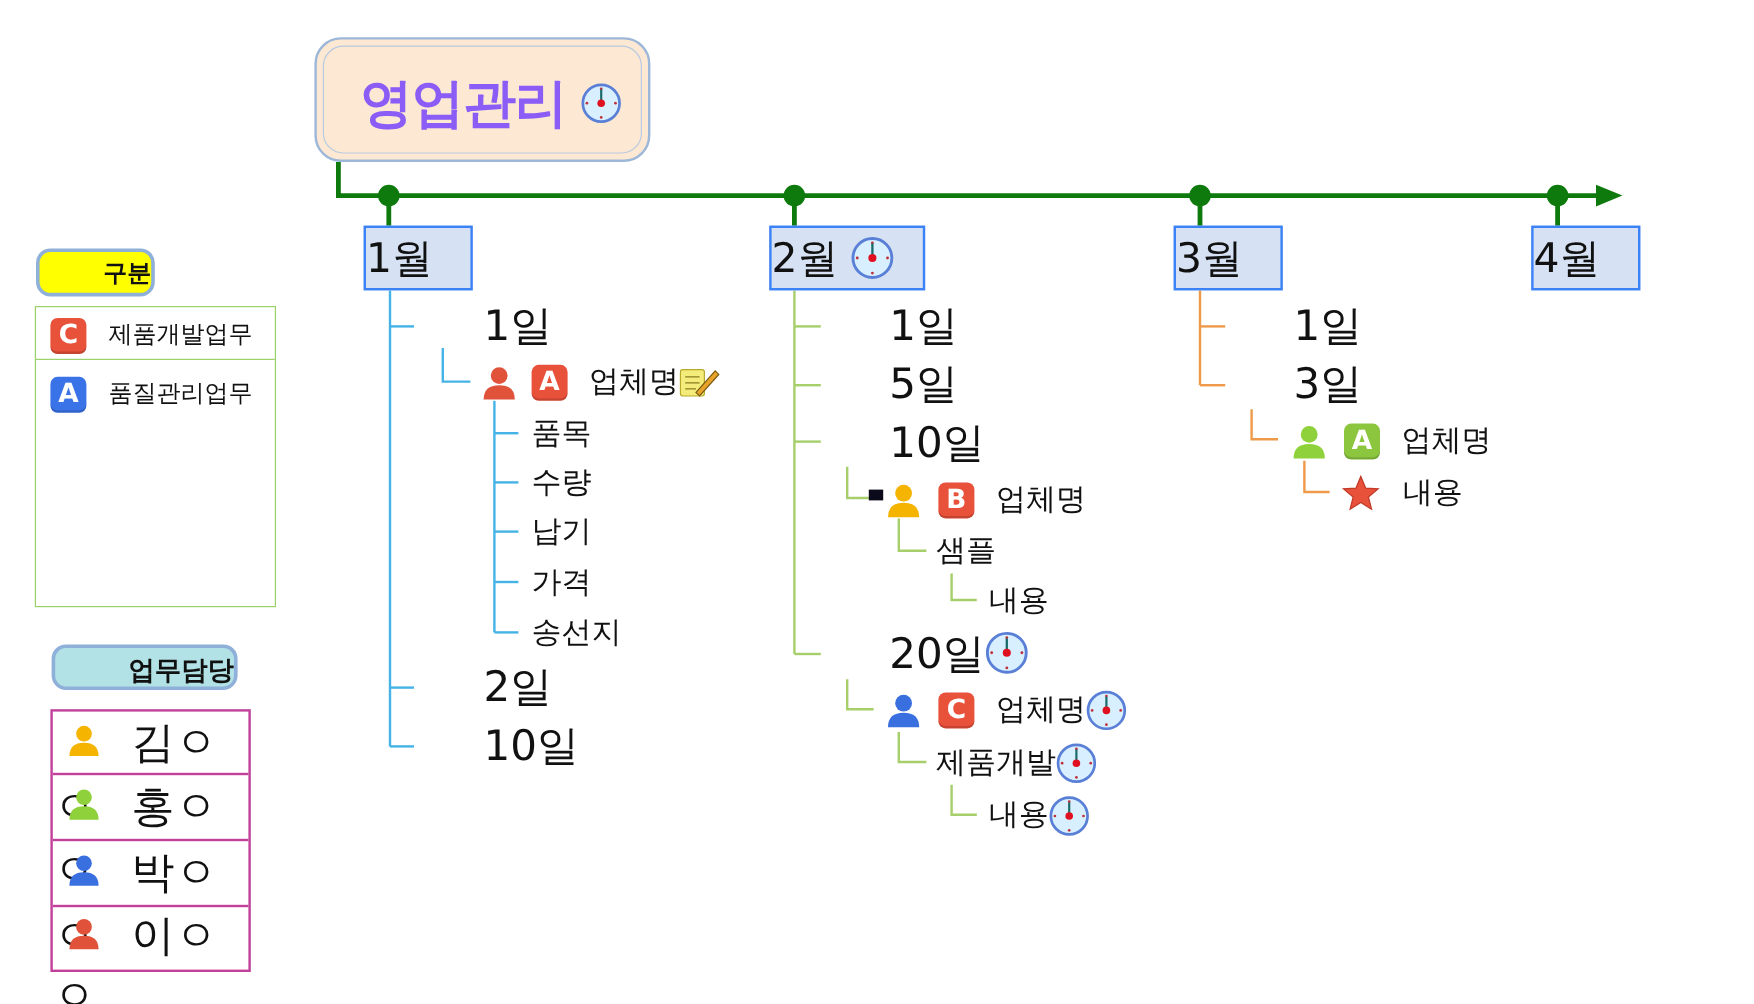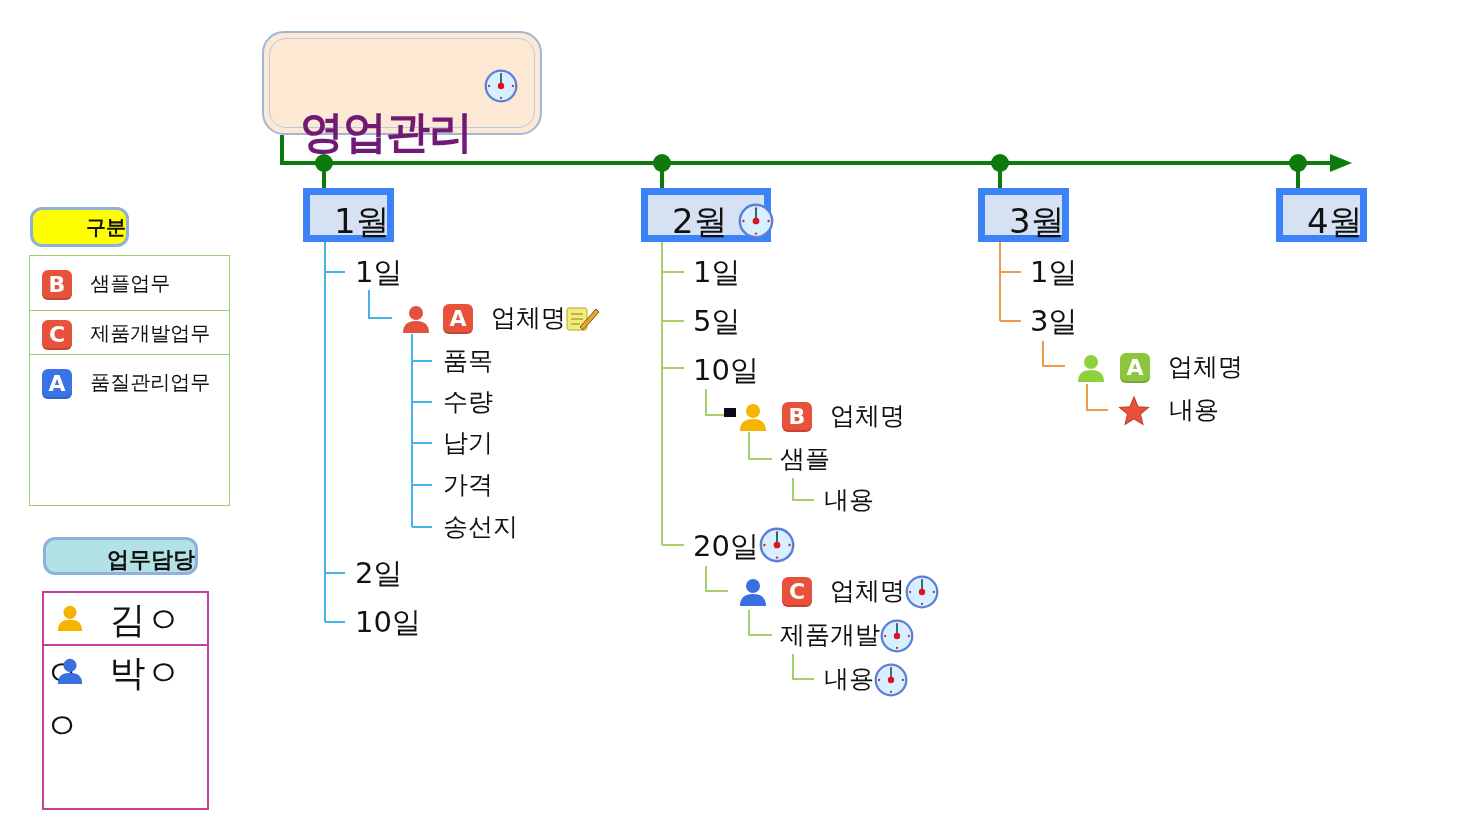--- a/index.html
+++ b/index.html
@@ -5,25 +5,25 @@
   html, body { margin:0; padding:0; background:#ffffff; }
   body { width:1462px; height:837px; position:relative; overflow:hidden;
          font-family:"DejaVu Sans","Liberation Sans",sans-serif; color:#111; }
   .abs { position:absolute; }
   
   .title-box { left:262px; top:31px; width:280px; height:104px; box-sizing:border-box;
     border:2px solid #9db7d9; border-radius:22px; background:#fde9d3; }
   .title-inner { position:absolute; left:5px; top:5px; right:5px; bottom:5px;
     border:1px solid #b9c9e0; border-radius:17px; }
   .title-text { position:absolute; left:36px; top:24px; font-size:44px; font-weight:bold;
-    color:#701a75; letter-spacing:-1px; white-space:nowrap;margin-top:46px; }
+    color:#8b5cf6; letter-spacing:-1px; white-space:nowrap; }
   
-  .month-box { height:54px; box-sizing:border-box; background:#d6e2f4; border:7px solid #3b82f6;
-    font-size:34px; line-height:52px; padding-left:24px; white-space:nowrap; }
-  .node { font-size:29px; white-space:nowrap; line-height:36px; }
+  .month-box { height:54px; box-sizing:border-box; background:#d6e2f4; border:2px solid #3b82f6;
+    font-size:34px; line-height:52px; white-space:nowrap; }
+  .node { font-size:35px; white-space:nowrap; line-height:36px;margin-left:48px; }
   .node-sm { font-size:25px; white-space:nowrap; line-height:32px; }
   
   .legend-head { box-sizing:border-box; border:3px solid #8fb0d8; border-radius:12px;
     font-weight:bold; text-align:right; }
   .legend-table { box-sizing:border-box; border:1px solid #9bd16b; background:#fff; }
   .legend-row { position:relative; box-sizing:border-box; border-bottom:1px solid #9bd16b;
     font-size:20px; }
   .legend-row:last-child { border-bottom:none; }
   .staff-table { box-sizing:border-box; border:2px solid #c0409a; background:#fff; }
   .staff-row { position:relative; box-sizing:border-box; border-bottom:2px solid #c0409a;
@@ -206,24 +206,20 @@
   <svg class="ico" width="34" height="32" viewBox="0 0 24 24">
       <path d="M12 1.5 L15 8.8 L22.8 9.3 L16.8 14.4 L18.7 22 L12 17.8 L5.3 22 L7.2 14.4 L1.2 9.3 L9 8.8 Z" fill="#e8513a" stroke="#c23a28" stroke-width="0.8"></path>
     </svg>
   <span style="margin-left:10px">내용</span>
 </div>
 
 <div class="abs legend-head" style="left:30px;top:207px;width:99px;height:40px;background:#ffff00;font-size:20px;line-height:34px">
   <span>구분</span>
 </div>
 <div class="abs legend-table" style="left:29px;top:255px;width:201px;height:251px">
-  <div class="legend-row" style="height:55px;line-height:55px">
-    <span class="badge" style="background:#e8513a;margin-left:12px">B</span>
-    <span style="margin-left:12px">샘플업무</span>
-  </div>
   <div class="legend-row" style="height:44px;line-height:44px">
     <span class="badge" style="background:#e8513a;margin-left:12px">C</span>
     <span style="margin-left:12px">제품개발업무</span>
   </div>
   <div class="legend-row" style="height:55px;line-height:55px">
     <span class="badge" style="background:#3a73e8;margin-left:12px">A</span>
     <span style="margin-left:12px">품질관리업무</span>
   </div>
 </div>
 
@@ -231,18 +227,30 @@
   <span>업무담당</span>
 </div>
 <div class="abs staff-table" style="left:42px;top:591px;width:167px;height:219px">
   <div class="staff-row" style="height:53px;line-height:53px">
     <svg class="ico" style="margin-left:12px;margin-top:-8px" width="28" height="30" viewBox="0 0 30 30" fill="#f5b400">
         <use href="#person"></use>
       </svg>
     <span style="margin-left:14px">김ㅇㅇ</span>
   </div>
   <div class="staff-row" style="height:55px;line-height:53px">
+    <svg class="ico" style="margin-left:12px;margin-top:-8px" width="28" height="30" viewBox="0 0 30 30" fill="#8fd13a">
+        <use href="#person"></use>
+      </svg>
+    <span style="margin-left:14px">홍ㅇㅇ</span>
+  </div>
+  <div class="staff-row" style="height:55px;line-height:53px">
     <svg class="ico" style="margin-left:12px;margin-top:-8px" width="28" height="30" viewBox="0 0 30 30" fill="#3a6fe0">
         <use href="#person"></use>
       </svg>
     <span style="margin-left:14px">박ㅇㅇ</span>
   </div>
+  <div class="staff-row" style="height:52px;line-height:50px">
+    <svg class="ico" style="margin-left:12px;margin-top:-8px" width="28" height="30" viewBox="0 0 30 30" fill="#e0533a">
+        <use href="#person"></use>
+      </svg>
+    <span style="margin-left:14px">이ㅇㅇ</span>
+  </div>
 </div>
 
 </body></html>

